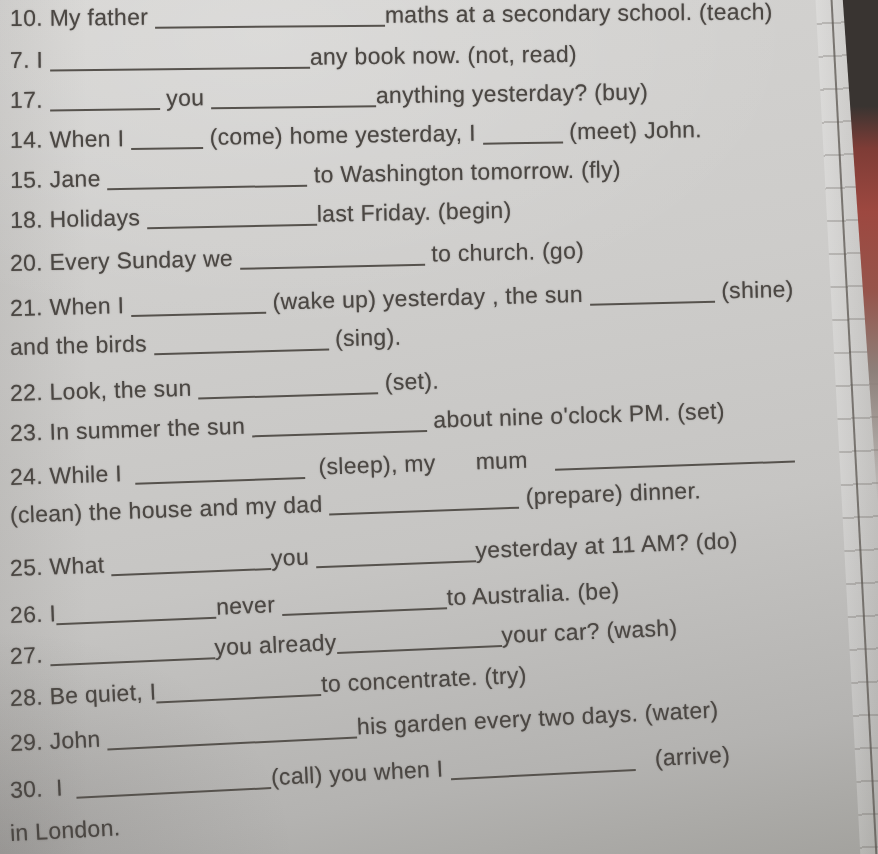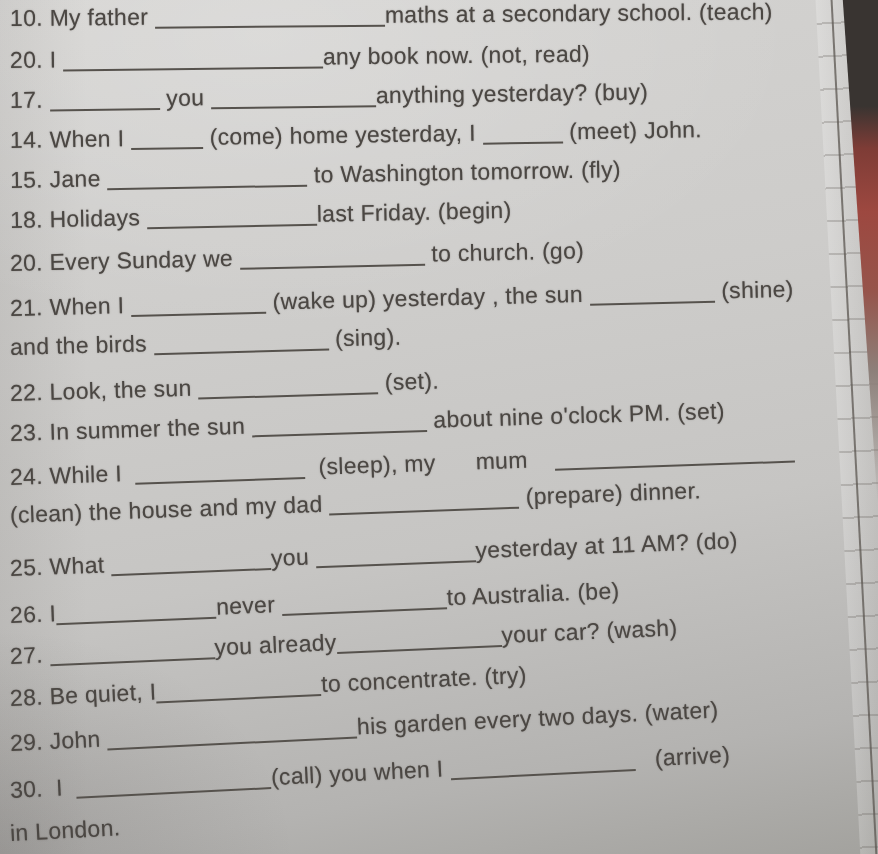--- a/index.html
+++ b/index.html
@@ -48,21 +48,21 @@
 </style>
 </head>
 <body>
 
 <div class="photo">
   <div class="edge-strip"></div>
   <div class="margin-line" style="background: rgb(91, 86, 80);"></div>
   <div class="bg-wedge" style="background: linear-gradient(rgb(57, 52, 49) 0%, rgb(57, 52, 49) 20%, rgb(126, 60, 54) 28%, rgb(157, 72, 64) 40%, rgb(150, 84, 75) 55%, rgb(141, 128, 122) 70%, rgba(180, 176, 170, 0) 95%);"></div>
   <div class="lines" id="lines">
       <div class="line" style="top: 3px; transform: rotate(-0.5deg); color: rgb(75, 71, 67);"><span>10. My father </span><span class="blank" style="width: 230px; border-bottom-color: rgb(86, 82, 77);"></span><span>maths at a secondary school. (teach)</span></div>
-      <div class="line" style="top: 45px; transform: rotate(-0.63deg); color: rgb(75, 71, 67);"><span>20. I </span><span class="blank" style="width: 260px; border-bottom-color: rgb(86, 82, 77);"></span><span>any book now. (not, read)</span></div>
+      <div class="line" style="top: 45px; transform: rotate(-0.63deg); color: rgb(75, 71, 67);"><span>7. I </span><span class="blank" style="width: 260px; border-bottom-color: rgb(86, 82, 77);"></span><span>any book now. (not, read)</span></div>
       <div class="line" style="top: 85px; transform: rotate(-0.76deg); color: rgb(75, 71, 67);"><span>17. </span><span class="blank" style="width: 110px; border-bottom-color: rgb(86, 82, 77);"></span><span> you </span><span class="blank" style="width: 165px; border-bottom-color: rgb(86, 82, 77);"></span><span>anything yesterday? (buy)</span></div>
       <div class="line" style="top: 125px; transform: rotate(-0.89deg); color: rgb(75, 71, 67);"><span>14. When I </span><span class="blank" style="width: 72px; border-bottom-color: rgb(86, 82, 77);"></span><span> (come) home yesterday, I </span><span class="blank" style="width: 80px; border-bottom-color: rgb(86, 82, 77);"></span><span> (meet) John.</span></div>
       <div class="line" style="top: 165px; transform: rotate(-1.02deg); color: rgb(75, 71, 67);"><span>15. Jane </span><span class="blank" style="width: 200px; border-bottom-color: rgb(86, 82, 77);"></span><span> to Washington tomorrow. (fly)</span></div>
       <div class="line" style="top: 205px; transform: rotate(-1.15deg); color: rgb(75, 71, 67);"><span>18. Holidays </span><span class="blank" style="width: 170px; border-bottom-color: rgb(86, 82, 77);"></span><span>last Friday. (begin)</span></div>
       <div class="line" style="top: 248px; transform: rotate(-1.28deg); color: rgb(75, 71, 67);"><span>20. Every Sunday we </span><span class="blank" style="width: 185px; border-bottom-color: rgb(86, 82, 77);"></span><span> to church. (go)</span></div>
       <div class="line" style="top: 293px; transform: rotate(-1.41deg); color: rgb(75, 71, 67);"><span>21. When I </span><span class="blank" style="width: 135px; border-bottom-color: rgb(86, 82, 77);"></span><span> (wake up) yesterday , the sun </span><span class="blank" style="width: 125px; border-bottom-color: rgb(86, 82, 77);"></span><span> (shine)</span></div>
       <div class="line" style="top: 332px; transform: rotate(-1.54deg); color: rgb(75, 71, 67);"><span>and the birds </span><span class="blank" style="width: 175px; border-bottom-color: rgb(86, 82, 77);"></span><span> (sing).</span></div>
       <div class="line" style="top: 378px; transform: rotate(-1.67deg); color: rgb(75, 71, 67);"><span>22. Look, the sun </span><span class="blank" style="width: 180px; border-bottom-color: rgb(86, 82, 77);"></span><span> (set).</span></div>
       <div class="line" style="top: 418px; transform: rotate(-1.8deg); color: rgb(75, 71, 67);"><span>23. In summer the sun </span><span class="blank" style="width: 175px; border-bottom-color: rgb(86, 82, 77);"></span><span> about nine o'clock PM. (set)</span></div>
       <div class="line" style="top: 462px; transform: rotate(-1.93deg); color: rgb(75, 71, 67);"><span>24. While I  </span><span class="blank" style="width: 170px; border-bottom-color: rgb(86, 82, 77);"></span><span>  (sleep), my      mum    </span><span class="blank" style="width: 240px; border-bottom-color: rgb(86, 82, 77);"></span></div>

